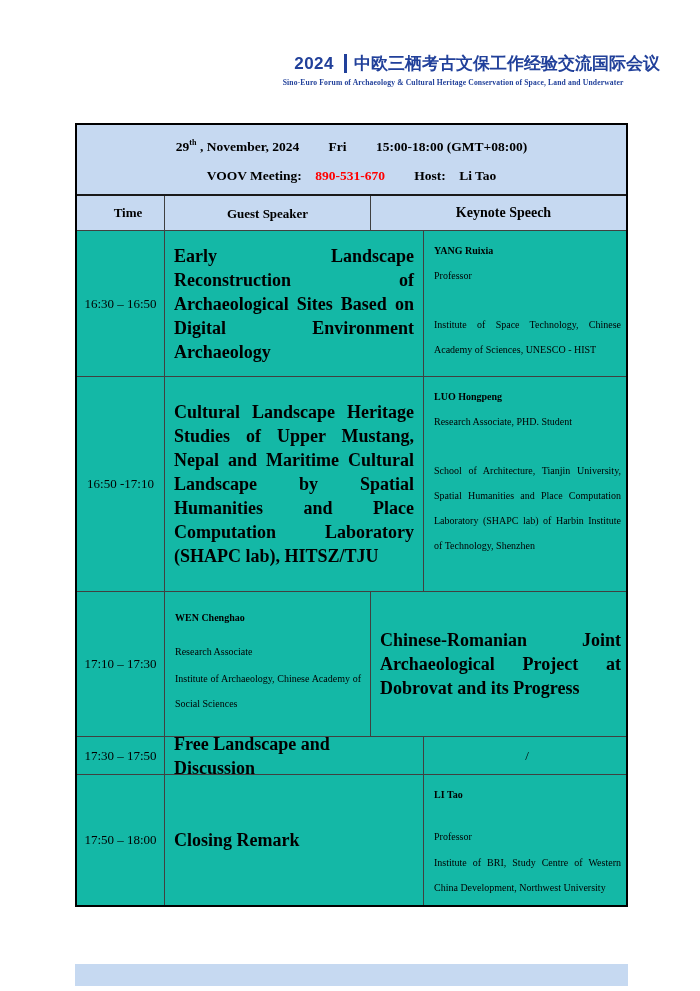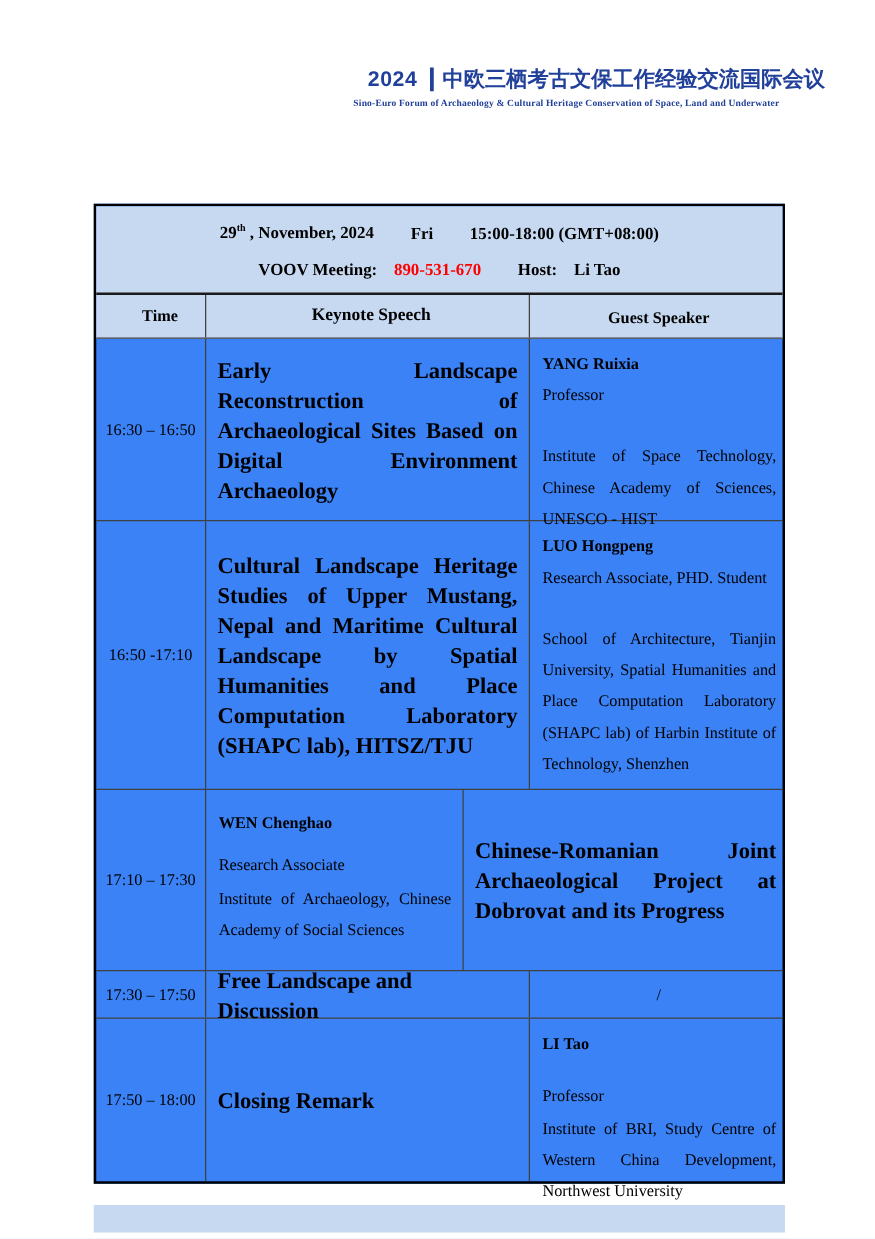--- a/index.html
+++ b/index.html
@@ -9,21 +9,21 @@
   
   .brand { position:absolute; top:52px; right:40px; text-align:center; color:#21409a; }
   .brand-line { display:flex; align-items:center; justify-content:center;
                 font-family:"Liberation Sans","DejaVu Sans",sans-serif; font-weight:bold; font-size:17px;margin-left:48px; }
   .brand-year { letter-spacing:0.5px; }
   .brand-bar { display:inline-block; width:3px; height:19px; background:#21409a; margin:0 7px 0 10px; }
   .brand-sub { margin-top:3px; font-size:7.6px; font-weight:bold; letter-spacing:0.15px;
                font-family:"Liberation Serif","DejaVu Serif",serif; }
 
   
-  .program-table { position:absolute; left:75px; top:123px; width:553px; border:2px solid #000; background:#3b82f6;margin-top:40px; }
+  .program-table { position:absolute; left:75px; top:123px; width:553px; border:2px solid #000; background:#14b8a6; }
   .session-head { background:#c6d9f1; border-bottom:2px solid #1a1a1a; height:71px;
                   text-align:center; font-weight:bold; font-size:13.5px; padding-top:13px; }
   .session-line2 { margin-top:13px; }
   .sp-md { margin-left:26px; }
   .sp-sm { margin-left:10px; }
   .red { color:#ff0000; }
   sup { font-size:60%; vertical-align:super; }
 
   .col-head { display:flex; background:#c6d9f1; border-bottom:1px solid #404040; height:35px;
               font-weight:bold; font-size:14px; }
@@ -32,21 +32,21 @@
   .trow { display:flex; border-bottom:1px solid #404040; }
   .trow:last-child { border-bottom:none; }
   .cell { border-right:1px solid #404040; }
   .cell:last-child { border-right:none; }
   .c-time { width:88px; display:flex; align-items:center; justify-content:center;
             font-size:13px; text-align:center; flex-shrink:0; }
   .c-keynote { width:259px; display:flex; align-items:center; flex-shrink:0;
                padding:6px 9px; }
   .c-keynote .kn { font-weight:bold; font-size:18px; line-height:24px;
                    text-align:justify; width:100%; }
-  .c-guest { width:206px; flex-shrink:0; padding:7px 9px 6px 10px; font-size:13px; line-height:25px; }
+  .c-guest { width:206px; flex-shrink:0; padding:7px 9px 6px 10px; font-size:10px; line-height:25px; }
   .c-guest p { text-align:justify; }
   .g-name { font-weight:bold; }
 
   .r1 { height:146px; }
   .r2 { height:215px; }
   .r3 { height:145px; }
   .r4 { height:38px; }
   .r5 { height:130px; }
 
   .r1 .g-role { margin-top:0; }  .r1 .g-affil { margin-top:24px; }
@@ -83,22 +83,22 @@
     <div class="session-line2">
       <span>VOOV Meeting:</span>
       <span class="red sp-sm">890-531-670</span>
       <span class="sp-md">Host:</span>
       <span class="sp-sm">Li Tao</span>
     </div>
   </div>
 
   <div class="col-head">
     <div class="cell c-time">Time</div>
+    <div class="cell c-guest guest-center" style="padding:0;">Guest Speaker</div>
     <div class="cell c-keynote" style="justify-content:center;">Keynote Speech</div>
-    <div class="cell c-guest guest-center" style="padding:0;">Guest Speaker</div>
   </div>
 
   <div class="trow r1">
     <div class="cell c-time">16:30 – 16:50</div>
     <div class="cell c-keynote">
       <div class="kn">Early Landscape Reconstruction of Archaeological Sites Based on Digital Environment Archaeology</div>
     </div>
     <div class="cell c-guest">
       <p class="g-name">YANG Ruixia</p>
       <p class="g-role">Professor</p>

